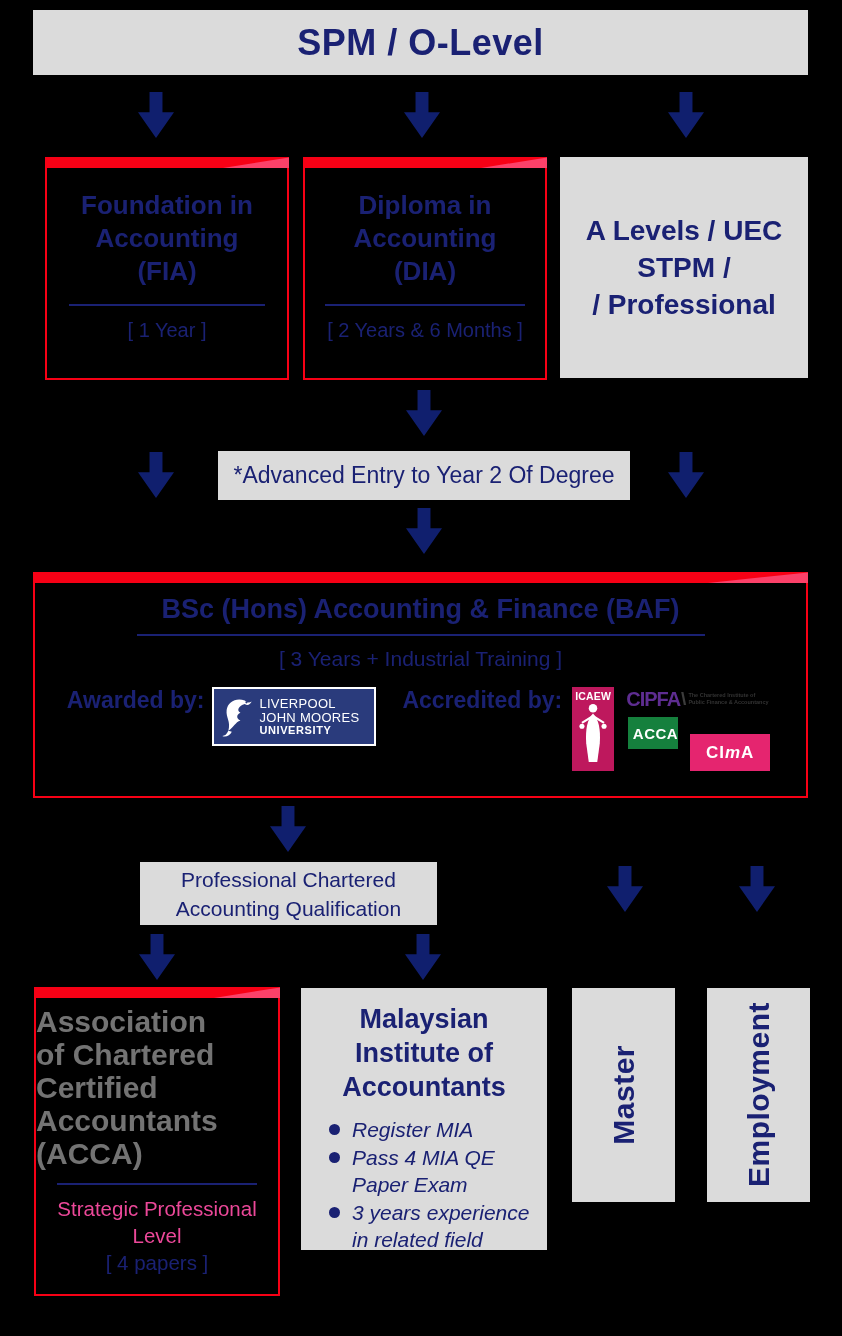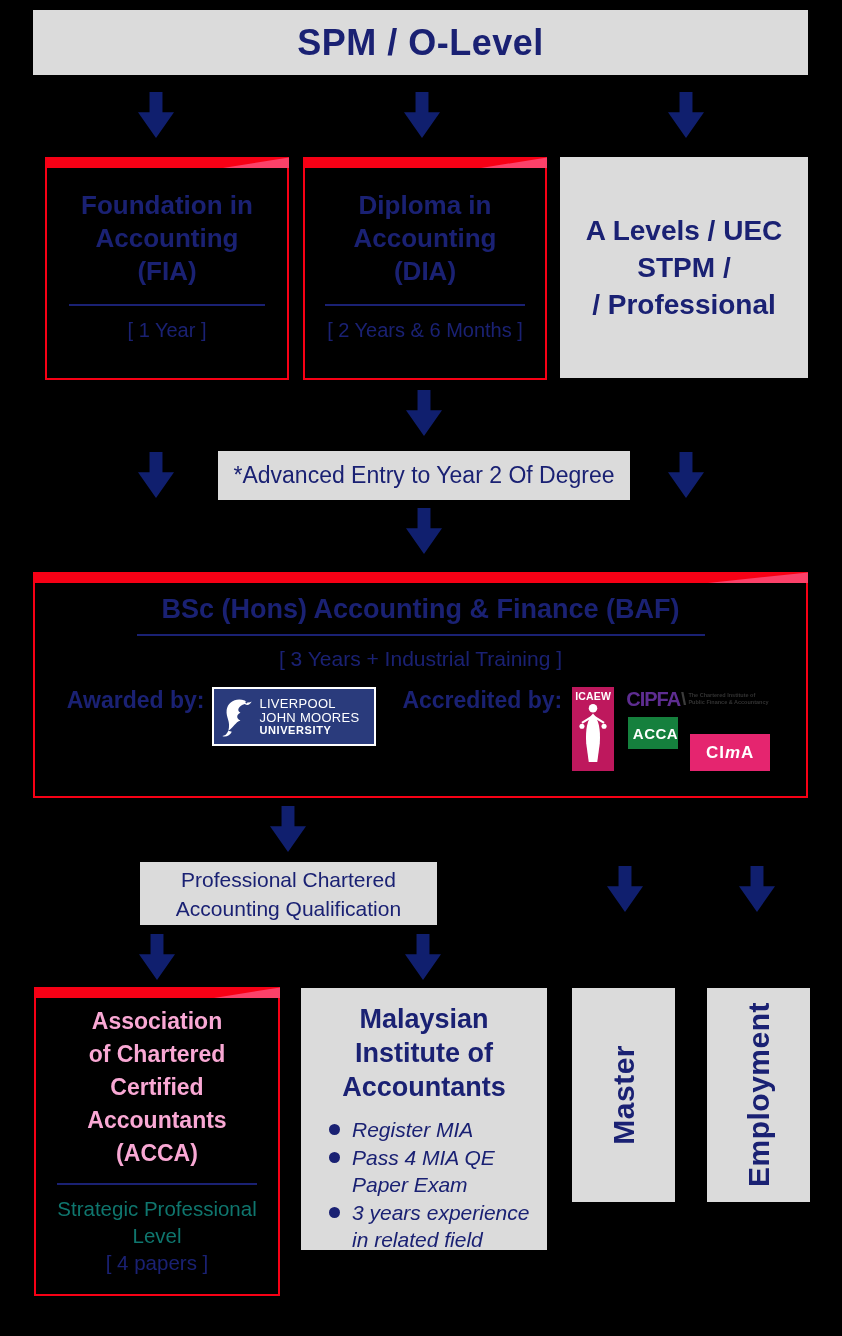--- a/index.html
+++ b/index.html
@@ -55,23 +55,23 @@
   .cima-rect{position:absolute;left:118px;top:47px;width:80px;height:37px;background:#E5256F;
              display:flex;align-items:center;justify-content:center;}
   .cima-label{color:#fff;font-weight:bold;font-size:17px;letter-spacing:1px;}
   .cima-m{font-style:italic;text-transform:lowercase;}
 
   .prof-box{left:140px;top:862px;width:297px;height:63px;display:flex;flex-direction:column;
             align-items:center;justify-content:center;}
   .prof-line{font-size:21px;line-height:29px;color:#1A2173;text-align:center;}
 
   .acca-box{left:34px;top:987px;width:246px;height:309px;}
-  .acca-title-line{font-size:23px;line-height:33px;font-weight:bold;color:#f9a8d4;text-align:center;}
+  .acca-title-line{font-size:30px;line-height:33px;font-weight:bold;color:#737373;text-align:left;}
   .acca-titles{margin-top:16px;}
-  .acca-sub{font-size:20.5px;line-height:27px;color:#0f766e;text-align:center;margin-top:10px;padding:0 10px;}
+  .acca-sub{font-size:20.5px;line-height:27px;color:#ec4899;text-align:center;margin-top:10px;padding:0 10px;}
   .acca-papers{font-size:20.5px;line-height:27px;color:#1A2173;text-align:center;}
 
   .mia-box{left:301px;top:988px;width:246px;height:262px;}
   .mia-title-line{font-size:27px;line-height:34px;font-weight:bold;color:#1A2173;text-align:center;}
   .mia-titles{margin-top:14px;}
   .mia-list{margin:12px 0 17px 0;padding:0 10px 0 28px;list-style:none;font-style:italic;}
   .mia-item{position:relative;font-size:21px;line-height:27px;color:#1A2173;padding-left:23px;margin-bottom:1px;}
   .mia-item::before{content:"";position:absolute;left:0;top:8px;width:11px;height:11px;border-radius:50%;background:#1A2173;}
 
   .vert-box{display:flex;align-items:center;justify-content:center;}

